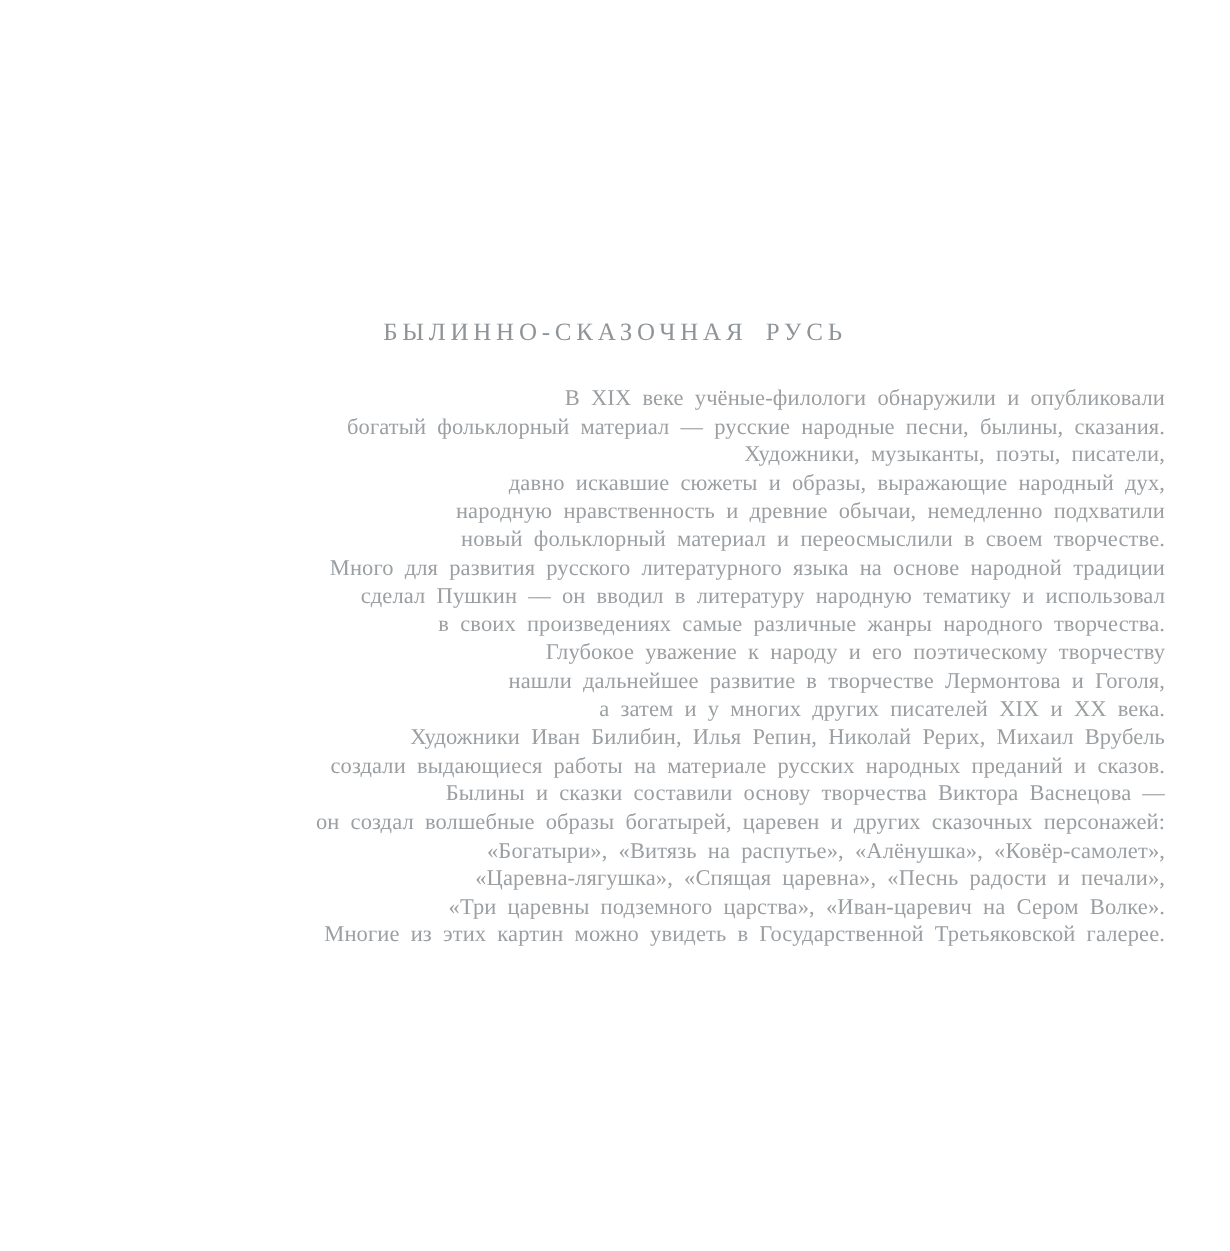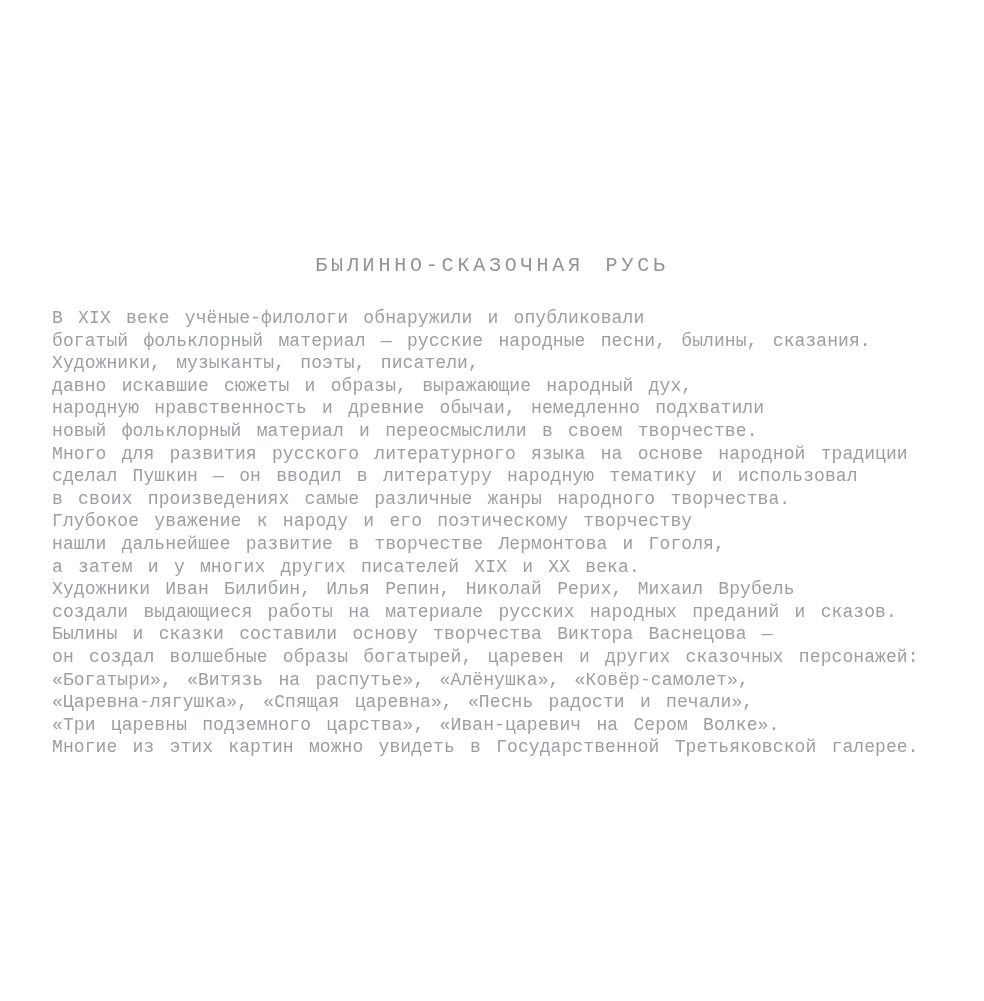--- a/index.html
+++ b/index.html
@@ -12,36 +12,36 @@
     width: 984px;
     height: 1001px;
     background: var(--bg);
     overflow: hidden;
   }
   .page {
     width: 984px;
     height: 1001px;
     background: var(--bg);
     padding-top: 254px;
-    font-family: Liberation Mono, monospace;
+    font-family: Liberation Serif, serif;
   }
   .title {
     text-align: center;
     font-size: 20px;
     line-height: 24px;
     font-weight: 400;
     letter-spacing: 0.19em;
     word-spacing: 0.30em;
     color: var(--title-color);
     margin-bottom: 29px;
   }
   .body-text {
     max-width: 880px;
     margin: 0 auto;
-    text-align: left;
+    text-align: right;
     white-space: pre-line;
     font-size: 18px;
     line-height: 22.6px;
     font-weight: 400;
     letter-spacing: 0.005em;
     word-spacing: 0.24em;
     color: var(--body-color);
   }
 </style>
 </head>

